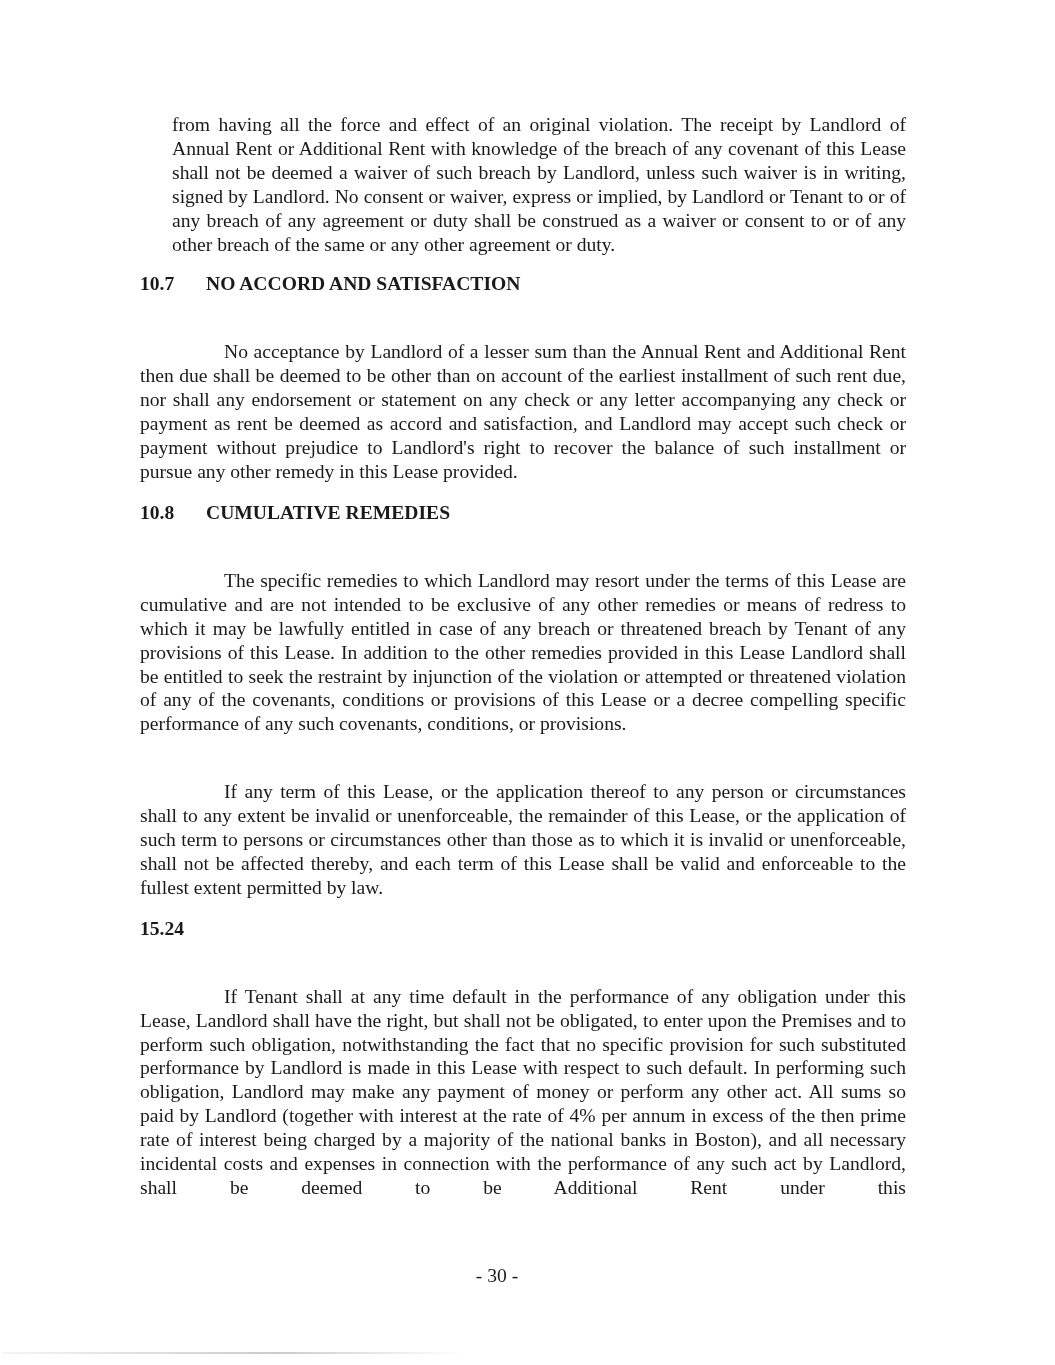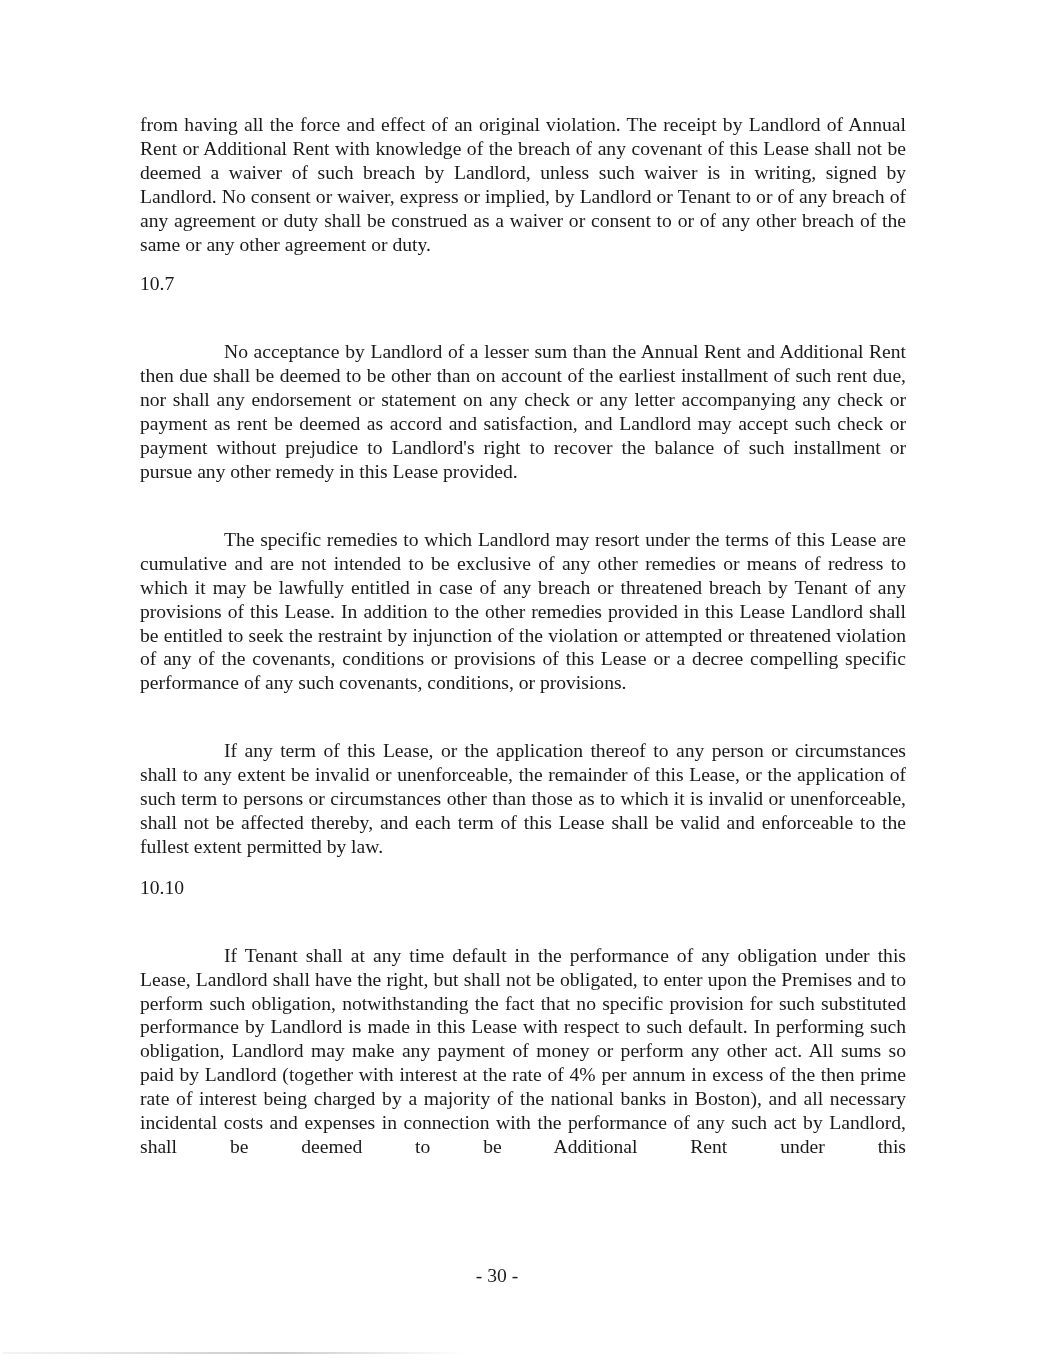--- a/index.html
+++ b/index.html
@@ -8,59 +8,64 @@
       font-family: "Liberation Serif", "DejaVu Serif", serif;
       color: #1a1a1a;
     }
     .page {
       position: absolute; left: 140px; top: 113px; width: 766px;
       font-size: 19.6px; line-height: 23.9px;
     }
     .para { margin: 0; text-align: justify; text-align-last: left; }
     .para.indent { text-indent: 84px; margin-top: 44px; }
     .heading {
-      margin: 0; font-weight: normal; font-size: 19.6px; line-height: 24px;
+      margin: 0; font-weight: bold; font-size: 19.6px; line-height: 24px;
       display: flex;
     }
     .heading .num { width: 66px; display: inline-block; }
-    .s1 { margin-bottom: 16px; }
+    .s1 { margin-bottom: 16px; margin-left: 32px; }
     .h-gap { margin-bottom: 33px; }
     .p-gap { margin-bottom: 17px; }
     .footer {
       position: absolute; top: 1265px; left: 0; width: 994px; text-align: center;
       font-size: 19.6px;
     }
     .scanline {
       position: absolute; left: 3px; top: 1352px; width: 460px; height: 2px;
       background: linear-gradient(90deg, rgba(200,200,200,0.2), rgba(190,190,190,0.8) 60%, rgba(220,220,220,0));
     }
   </style>
 </head>
 <body>
 
 <div class="page">
   <p class="para s1">from having all the force and effect of an original violation. The receipt by Landlord of Annual Rent or Additional Rent with knowledge of the breach of any covenant of this Lease shall not be deemed a waiver of such breach by Landlord, unless such waiver is in writing, signed by Landlord. No consent or waiver, express or implied, by Landlord or Tenant to or of any breach of any agreement or duty shall be construed as a waiver or consent to or of any other breach of the same or any other agreement or duty.</p>
 
   <div>
     <h2 class="heading h-gap">
       <span class="num">10.7</span>
+      <span>NO ACCORD AND SATISFACTION</span>
     </h2>
     <p class="para indent p-gap">No acceptance by Landlord of a lesser sum than the Annual Rent and Additional Rent then due shall be deemed to be other than on account of the earliest installment of such rent due, nor shall any endorsement or statement on any check or any letter accompanying any check or payment as rent be deemed as accord and satisfaction, and Landlord may accept such check or payment without prejudice to Landlord's right to recover the balance of such installment or pursue any other remedy in this Lease provided.</p>
   </div>
 
   <div>
+    <h2 class="heading h-gap">
+      <span class="num">10.8</span>
+      <span>CUMULATIVE REMEDIES</span>
+    </h2>
     <p class="para indent p-gap">The specific remedies to which Landlord may resort under the terms of this Lease are cumulative and are not intended to be exclusive of any other remedies or means of redress to which it may be lawfully entitled in case of any breach or threatened breach by Tenant of any provisions of this Lease. In addition to the other remedies provided in this Lease Landlord shall be entitled to seek the restraint by injunction of the violation or attempted or threatened violation of any of the covenants, conditions or provisions of this Lease or a decree compelling specific performance of any such covenants, conditions, or provisions.</p>
   </div>
 
   <div>
     <p class="para indent p-gap">If any term of this Lease, or the application thereof to any person or circumstances shall to any extent be invalid or unenforceable, the remainder of this Lease, or the application of such term to persons or circumstances other than those as to which it is invalid or unenforceable, shall not be affected thereby, and each term of this Lease shall be valid and enforceable to the fullest extent permitted by law.</p>
   </div>
 
   <div>
     <h2 class="heading h-gap">
-      <span class="num">10.10</span>
+      <span class="num">15.24</span>
     </h2>
     <p class="para indent" style="text-align-last: justify;">If Tenant shall at any time default in the performance of any obligation under this Lease, Landlord shall have the right, but shall not be obligated, to enter upon the Premises and to perform such obligation, notwithstanding the fact that no specific provision for such substituted performance by Landlord is made in this Lease with respect to such default. In performing such obligation, Landlord may make any payment of money or perform any other act. All sums so paid by Landlord (together with interest at the rate of 4% per annum in excess of the then prime rate of interest being charged by a majority of the national banks in Boston), and all necessary incidental costs and expenses in connection with the performance of any such act by Landlord, shall be deemed to be Additional Rent under this</p>
   </div>
 </div>
 
 <div class="footer">- 30 -</div>
 <div class="scanline"></div>
 
 </body></html>

